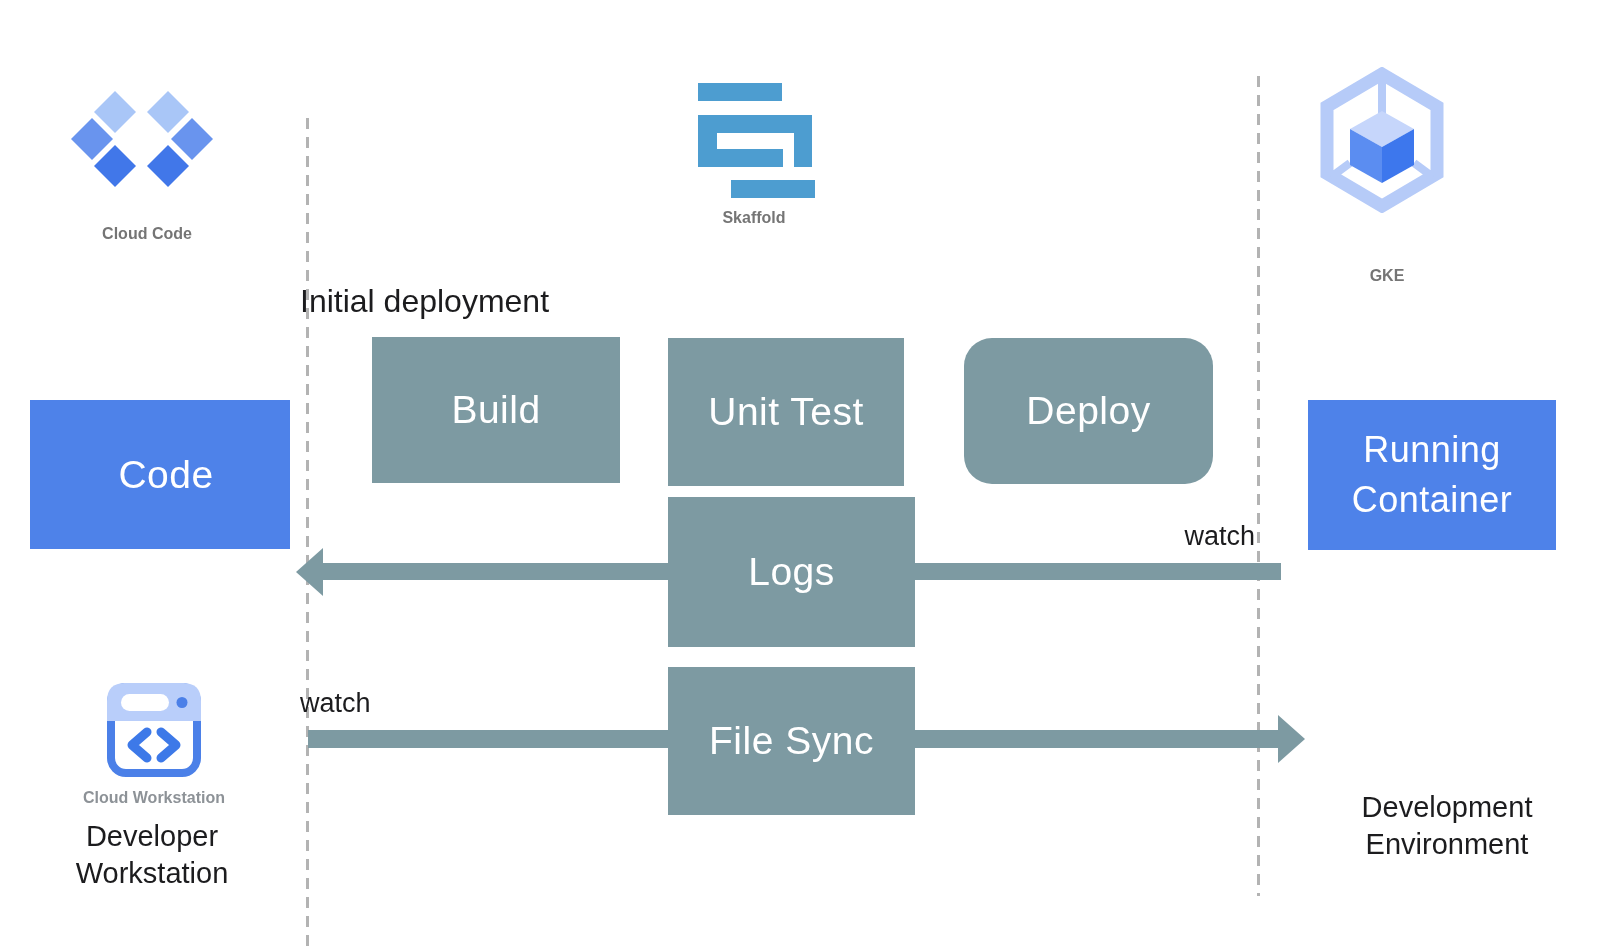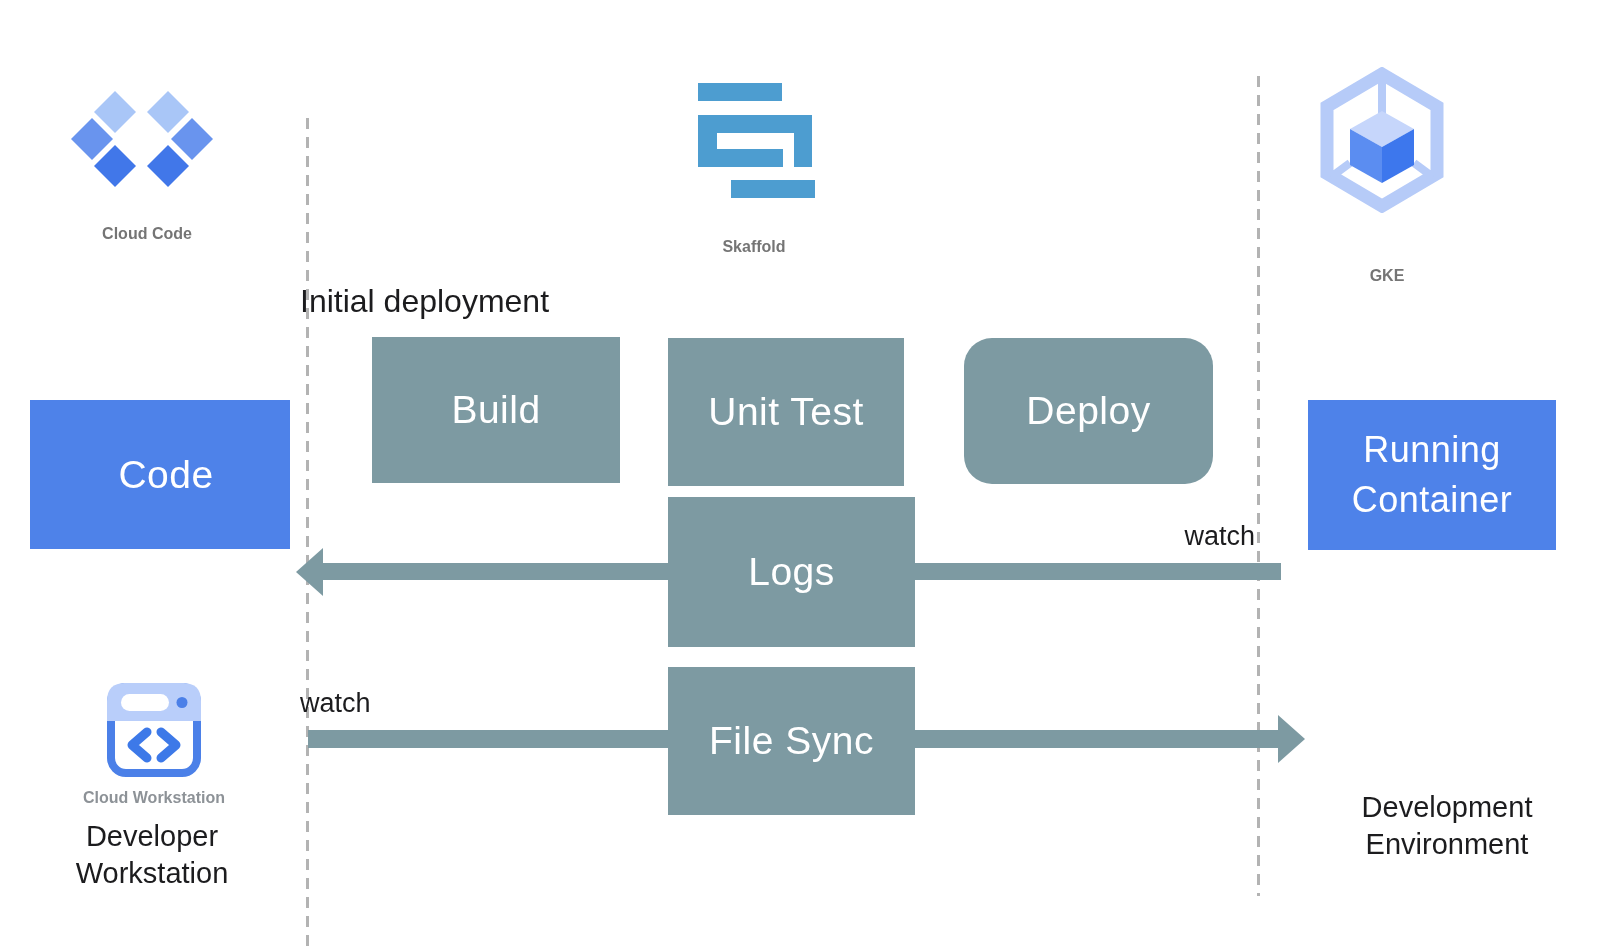--- a/index.html
+++ b/index.html
@@ -53,21 +53,21 @@
   <div class="logo-caption" style="left:37px;top:225px;width:220px;">Cloud Code</div>
 
   <svg class="abs" style="left:698px;top:83px;" width="118" height="115" viewBox="0 0 118 115">
     <rect x="0" y="0" width="84" height="18" fill="#4d9dd0"></rect>
     <rect x="0" y="32" width="114" height="18" fill="#4d9dd0"></rect>
     <rect x="0" y="32" width="19" height="52" fill="#4d9dd0"></rect>
     <rect x="0" y="66" width="85" height="18" fill="#4d9dd0"></rect>
     <rect x="96" y="44" width="18" height="40" fill="#4d9dd0"></rect>
     <rect x="33" y="97" width="84" height="18" fill="#4d9dd0"></rect>
   </svg>
-  <div class="logo-caption" style="left:644px;top:238px;width:220px;text-align:center;">Skaffold</div>
+  <div class="logo-caption" style="left:644px;top:209px;width:220px;text-align:center;">Skaffold</div>
 
   <svg class="abs" style="left:1320px;top:67px;" width="124" height="146" viewBox="0 0 124 146">
     <polygon points="62,7 117,39.5 117,106.5 62,139 7,106.5 7,39.5" fill="none" stroke="#b6cbf8" stroke-width="13"></polygon>
     <line x1="62" y1="13" x2="62" y2="50" stroke="#b6cbf8" stroke-width="8"></line>
     <line x1="30" y1="96" x2="11" y2="110" stroke="#b6cbf8" stroke-width="8"></line>
     <line x1="94" y1="96" x2="113" y2="110" stroke="#b6cbf8" stroke-width="8"></line>
     <polygon points="62,44 94,62 62,80 30,62" fill="#c6d6fb"></polygon>
     <polygon points="30,62 62,80 62,116 30,98" fill="#5b8df1"></polygon>
     <polygon points="62,80 94,62 94,98 62,116" fill="#3d77ed"></polygon>
   </svg>

